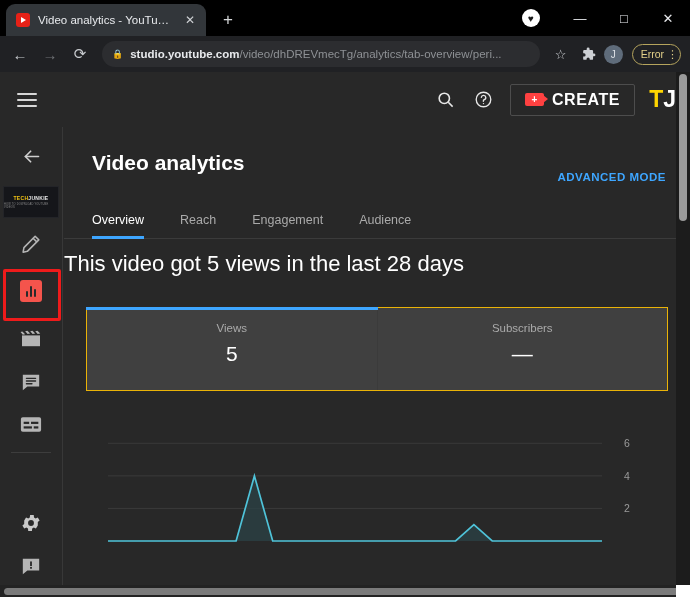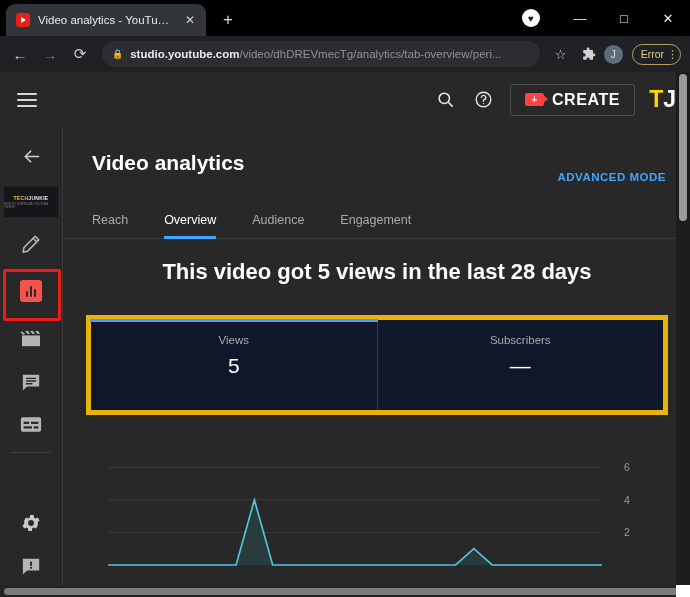--- a/index.html
+++ b/index.html
@@ -87,23 +87,23 @@
   
   .main { position:absolute; left:64px; top:55px; width:626px; height:470px; background:#282828; overflow:hidden; }
   .main-head { padding:24px 24px 0 28px; display:flex; align-items:flex-start;gap:46px; }
   .page-title { color:#ffffff; font-size:21px; font-weight:bold; }
   .adv-mode { margin-left:auto; color:#3ea6ff; font-size:11.5px; font-weight:bold; letter-spacing:0.5px; margin-top:20px; }
   .tabs { display:flex; gap:0; padding:0 0 0 28px; margin-top:22px; border-bottom:1px solid #3b3b3b; }
   .tab-item { color:#aaaaaa; font-size:12.5px; padding:8px 18px 11px 0; margin-right:18px; position:relative; }
   .tab-item.active { color:#ffffff; }
   .tab-item.active:after { content:""; position:absolute; left:0; right:18px; bottom:-1px; height:3px; background:#3ea6ff; }
 
-  .headline { text-align:center; color:#ffffff; font-size:22px; font-weight:bold; margin-top:20px; }
-
-  .cards { margin:30px 22px 0 22px; display:flex; border:5px solid #eab308; height:100px; background:#0f172a; }
+  .headline { text-align:left; color:#ffffff; font-size:22px; font-weight:normal; margin-top:12px; }
+
+  .cards { margin:30px 22px 0 22px; display:flex; border:1px solid #eab308; height:84px; background:#404040; }
   .card { flex:1; border-right:1px solid #3b3b3b; display:flex; flex-direction:column; align-items:center;
           padding-top:14px; position:relative; }
   .card:last-child { border-right:none; }
   .card.active:before { content:""; position:absolute; left:-1px; right:-1px; top:-1px; height:3px; background:#3ea6ff; }
   .card-label { color:#aaaaaa; font-size:11.5px; }
   .card-value { color:#ffffff; font-size:21px; margin-top:8px; }
 
   .chart { position:relative; margin:18px 22px 0 22px; height:140px; }
   .chart svg { position:absolute; left:0; top:0; }
 
@@ -263,24 +263,24 @@
       </div>
     </div>
 
     <div class="main">
       <div class="main-head">
         <span class="page-title">Video analytics</span>
         <span class="adv-mode">ADVANCED MODE</span>
       </div>
 
       <div class="tabs">
+        <span class="tab-item active">Overview</span>
         <span class="tab-item">Reach</span>
-        <span class="tab-item active">Overview</span>
+        <span class="tab-item">Engagement</span>
         <span class="tab-item">Audience</span>
-        <span class="tab-item">Engagement</span>
       </div>
 
       <div class="headline">This video got 5 views in the last 28 days</div>
 
       <div class="cards">
         <div class="card active">
           <span class="card-label">Views</span>
           <span class="card-value">5</span>
         </div>
         <div class="card">

